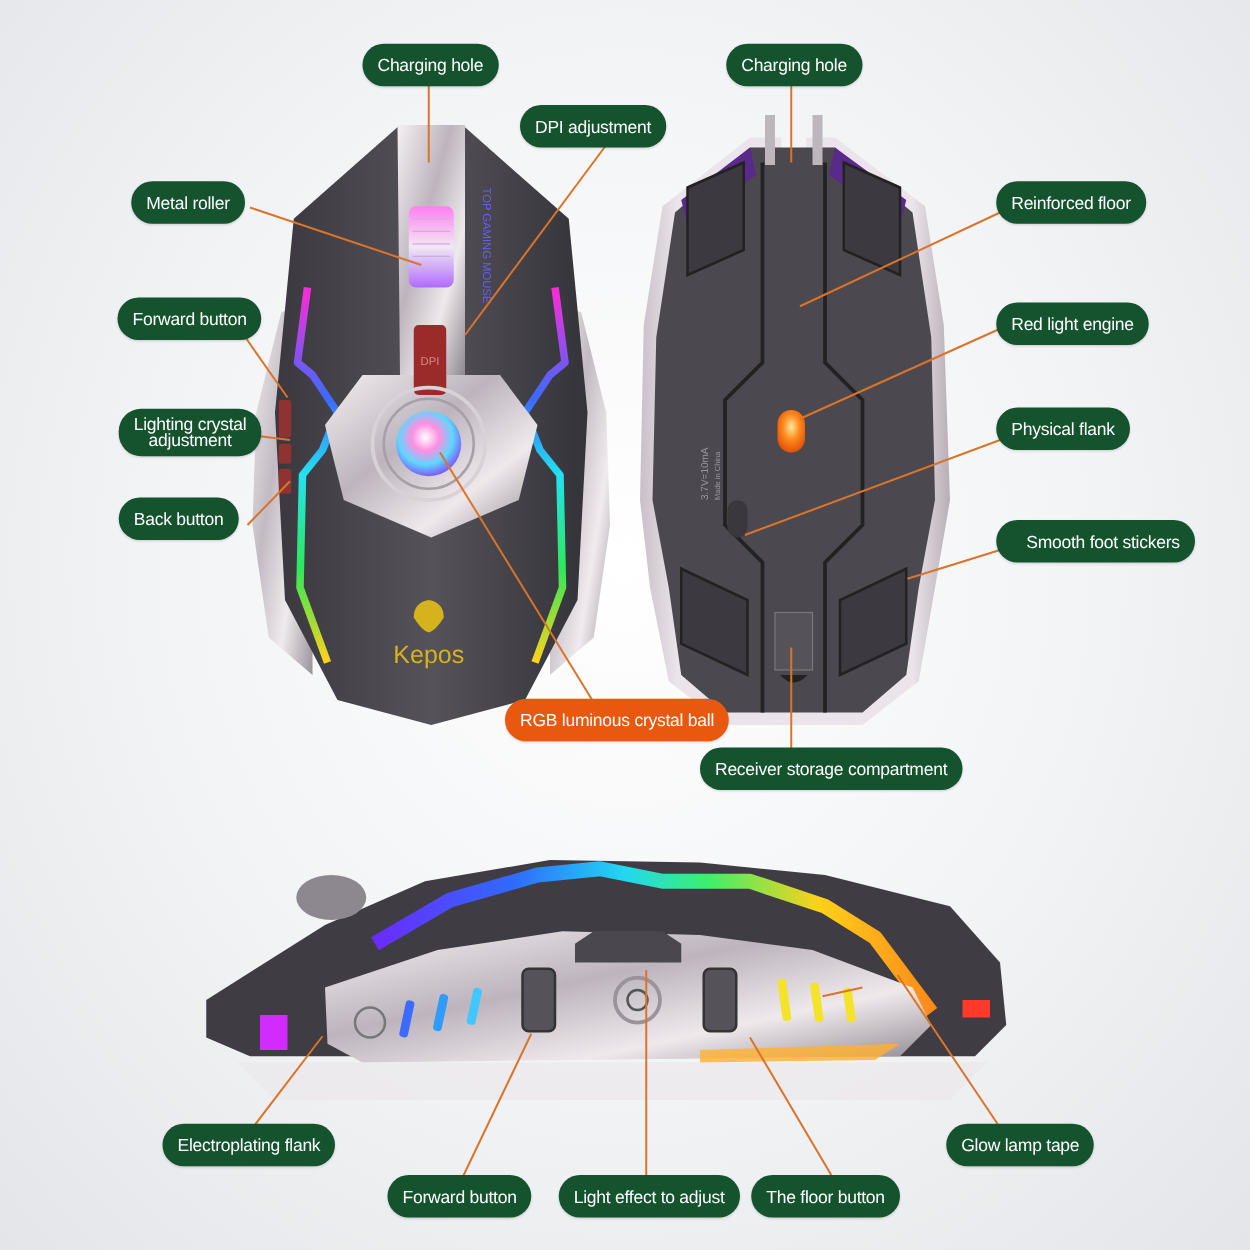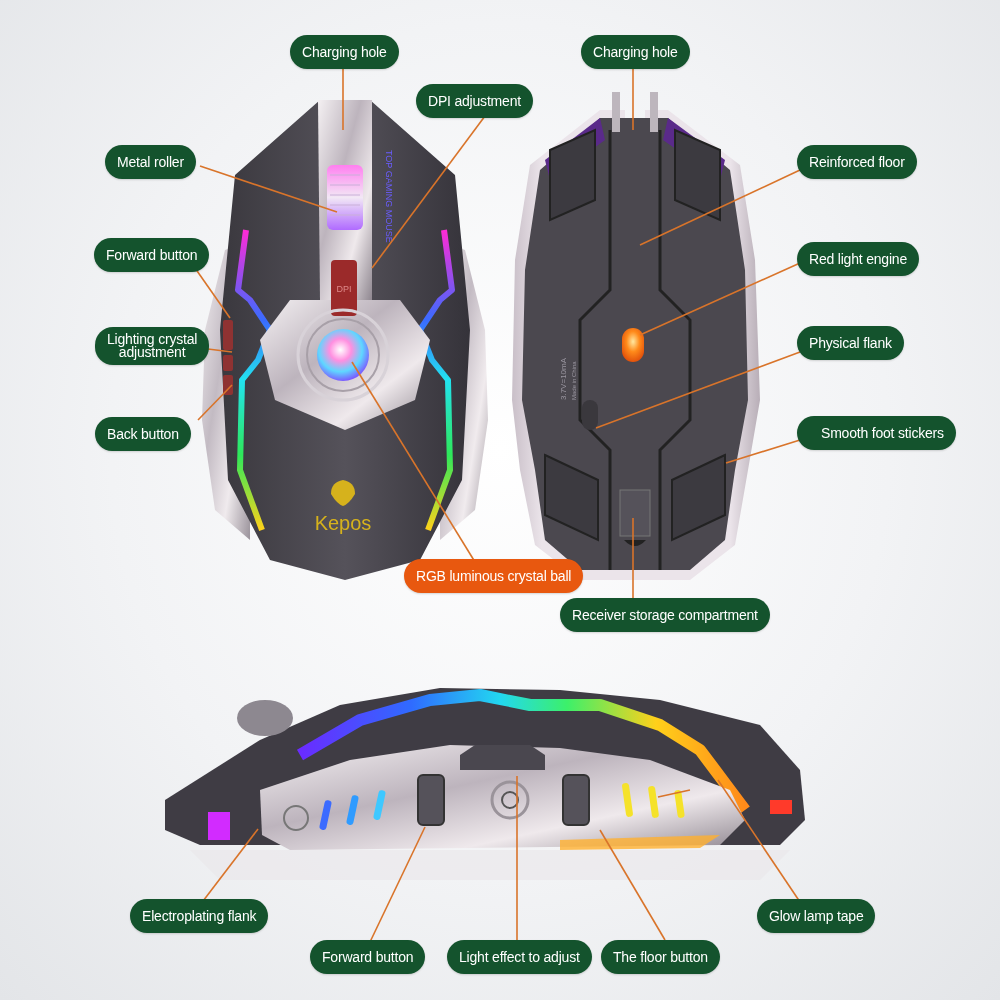--- a/index.html
+++ b/index.html
@@ -210,21 +210,21 @@
 </svg>
 
 <div class="label" style="left:290px;top:35px;">Charging hole</div>
 <div class="label" style="left:416px;top:84px;text-align:center;">DPI adjustment</div>
 <div class="label" style="left:105px;top:145px;">Metal roller</div>
 <div class="label" style="left:94px;top:238px;">Forward button</div>
 <div class="label two" style="left:95px;top:327px;">
   <div>Lighting crystal</div>
   <div>adjustment</div>
 </div>
-<div class="label" style="left:95px;top:417px;">Back button</div>
+<div class="label" style="left:95px;top:398px;">Back button</div>
 <div class="label accent" style="left:404px;top:559px;">RGB luminous crystal ball</div>
 
 <div class="label" style="left:581px;top:35px;">Charging hole</div>
 <div class="label" style="left:797px;top:145px;">Reinforced floor</div>
 <div class="label" style="left:797px;top:242px;">Red light engine</div>
 <div class="label" style="left:797px;top:326px;">Physical flank</div>
 <div class="label" style="left:797px;top:416px;padding-left:24px;">Smooth foot stickers</div>
 <div class="label" style="left:560px;top:598px;">Receiver storage compartment</div>
 
 <div class="label" style="left:130px;top:899px;">Electroplating flank</div>

